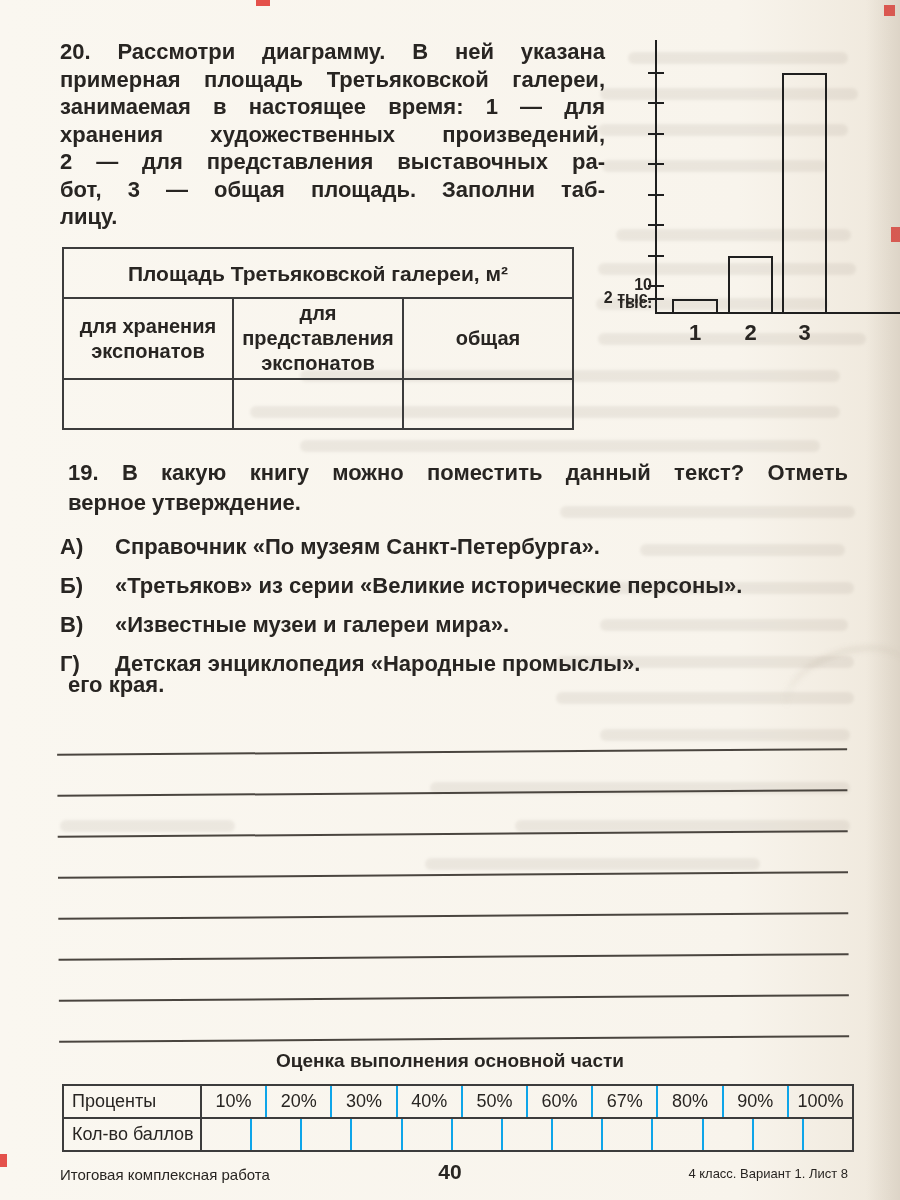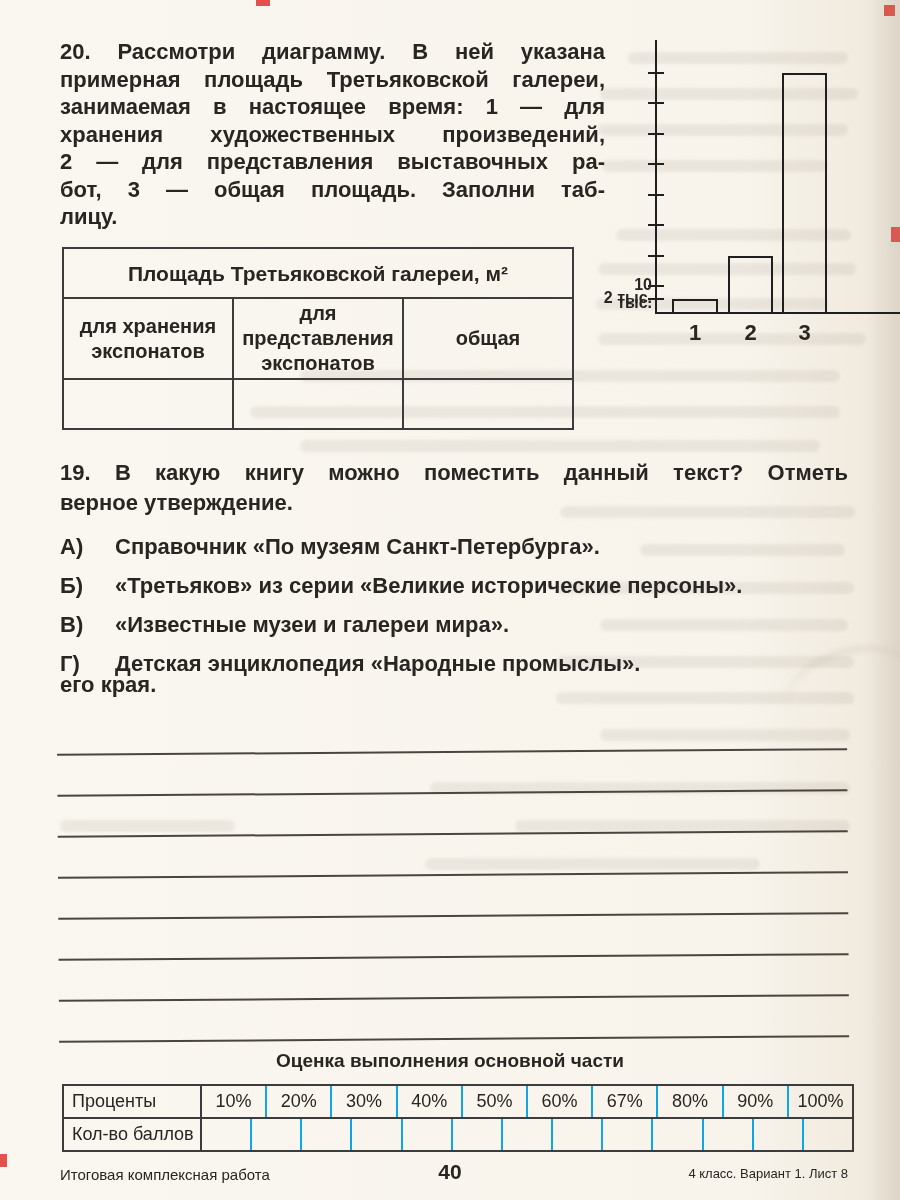--- a/index.html
+++ b/index.html
@@ -12,21 +12,21 @@
   
   .bleed{position:absolute;height:12px;background:#8d8173;opacity:.12;filter:blur(1.5px);border-radius:6px;pointer-events:none;}
   .red-mark{position:absolute;background:#e4514b;}
   .edge-shade{position:absolute;right:0;top:0;width:34px;height:1200px;background:linear-gradient(90deg,rgba(0,0,0,0),rgba(148,134,115,.20));pointer-events:none;}
   .crease{position:absolute;right:-14px;top:650px;width:130px;height:74px;border-top:3px solid rgba(150,135,115,.28);border-radius:50%;transform:rotate(-18deg);filter:blur(3px);pointer-events:none;}
   
   .jline{font-size:22px;line-height:27.5px;font-weight:700;text-align:justify;text-align-last:justify;}
   .jline.last{text-align-last:left;}
   .p-task18{position:absolute;left:60px;top:38px;width:545px;}
   .p-task19{position:absolute;left:60px;top:458px;width:788px;}
-  .p-task19 .jline, .p-task20 .jline{line-height:30px;}
+  .p-task19 .jline, .p-task20 .jline{line-height:30px;margin-left:8px;}
   .p-task20{position:absolute;left:60px;top:670px;width:788px;}
   .option-row{display:flex;margin-top:12px;font-size:22px;line-height:27px;font-weight:700;}
   .option-letter{flex:none;width:55px;}
   .options{margin-top:15px;}
   
   .chart{position:absolute;left:598px;top:26px;width:292px;height:330px;}
   .chart .yaxis{position:absolute;left:57px;top:14px;width:2px;height:274px;background:#1f1f1f;}
   .chart .xaxis{position:absolute;left:57px;top:286px;width:253px;height:2px;background:#1f1f1f;}
   .chart .tick{position:absolute;width:16px;height:2px;background:#1f1f1f;}
   .chart .tick-label{position:absolute;width:54px;text-align:right;font-size:16px;font-weight:700;}

